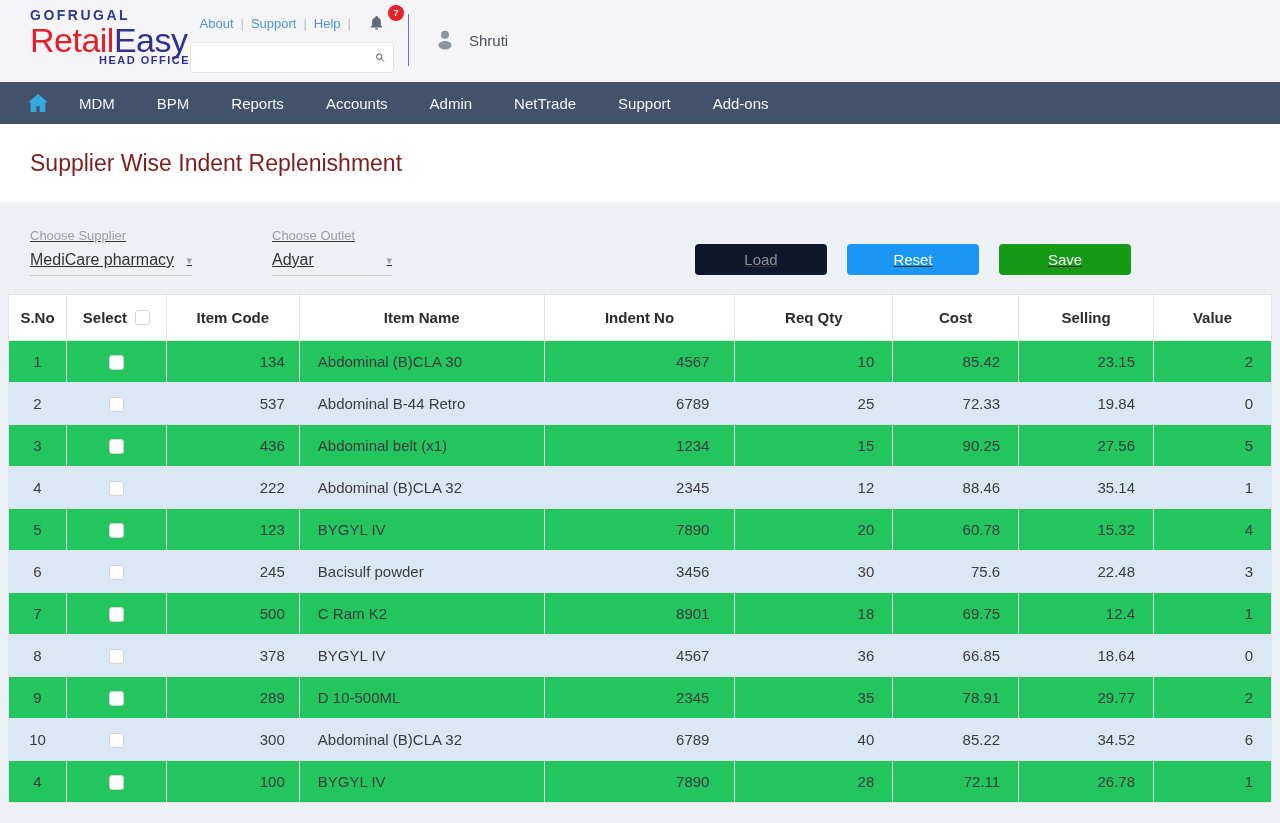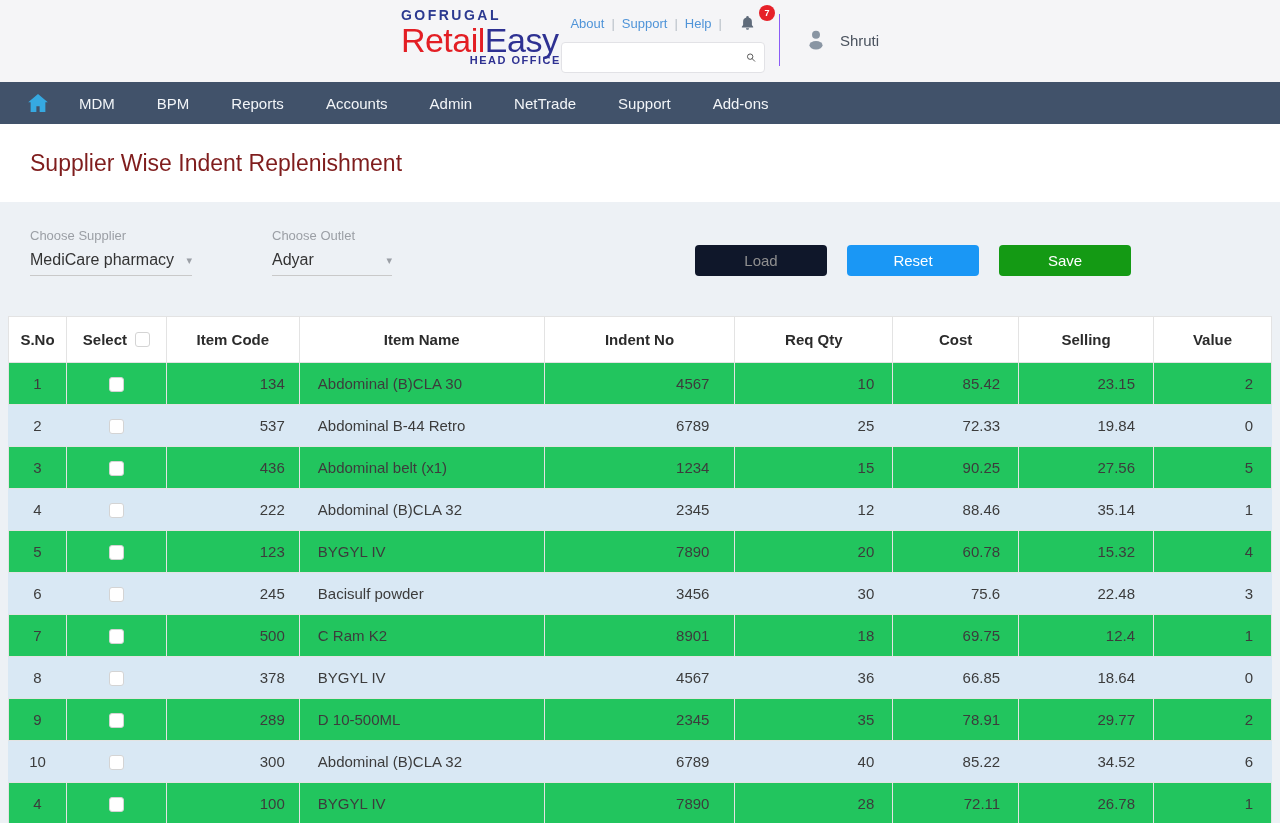--- a/index.html
+++ b/index.html
@@ -1,20 +1,20 @@
 <!DOCTYPE html>
 <html><head>
 <meta charset="utf-8">
 <style>
   * { margin:0; padding:0; box-sizing:border-box; }
   html,body { width:1280px; height:823px; overflow:hidden; }
   body { font-family:"Liberation Sans", sans-serif; background:#edf1f5; color:#333; }
 
   
-  .top-header { height:82px; background:#f5f5f7; display:flex; justify-content:center; position:relative; }
+  .top-header { height:82px; background:#f5f5f7; display:flex; justify-content:flex-start; position:relative; }
   .logo-block { padding:8px 0 0 30px; line-height:1; }
   .logo-brand { color:#2b3990; font-size:14px; font-weight:bold; letter-spacing:2.5px; }
   .logo-product { font-size:34px; font-weight:400; letter-spacing:-0.5px; margin-top:1px; }
   .logo-product .red { color:#e31e24; }
   .logo-product .blue { color:#2e3192; }
   .logo-sub { color:#2e3192; font-size:11px; font-weight:bold; letter-spacing:1.5px; text-align:right; width:160px; margin-top:-2px; }
 
   .header-right { display:flex; align-items:flex-start; padding-top:12px; }
   .links-and-search { display:flex; flex-direction:column; align-items:flex-end; margin-right:14px; }
   .header-links { display:flex; align-items:center; font-size:13px; color:#9aa4b0; }
@@ -33,21 +33,21 @@
   
   .nav-bar { height:42px; background:#41526a; display:flex; align-items:center; padding-left:18px; }
   .nav-home { width:40px; display:flex; align-items:center; justify-content:center; cursor:pointer; }
   .nav-item { color:#f2f5f8; font-size:15px; padding:0 21px; cursor:pointer; }
 
   
   .title-section { height:78px; background:#ffffff; display:flex; align-items:center; padding-left:30px; }
   .page-title { font-size:23px; font-weight:400; color:#7f1d1d; }
 
   
-  .filter-row { display:flex; align-items:flex-end; padding:26px 0 40px 30px; }
+  .filter-row { display:flex; align-items:center; padding:26px 0 18px 30px;text-decoration:underline; }
   .field-group { display:flex; flex-direction:column; }
   .field-label { color:#9b9fa5; font-size:13px; margin-bottom:8px; }
   .underline-select { display:flex; align-items:center; justify-content:space-between; border-bottom:1px solid #c9c9c9;
                       padding-bottom:6px; font-size:16px; color:#333; cursor:pointer; }
   .sel-supplier { width:162px; }
   .sel-outlet { width:120px; margin-left:80px; }
   .caret { color:#9b9fa5; font-size:11px; margin-left:8px; }
   .button-group { margin-left:auto; margin-right:149px; display:flex; gap:20px; padding-top:14px; }
   .btn { width:132px; height:31px; border:none; border-radius:4px; font-size:15px; font-family:"Liberation Sans",sans-serif; cursor:pointer; }
   .btn-load { background:#0f172a; color:#8f8f8f; cursor:default; }

